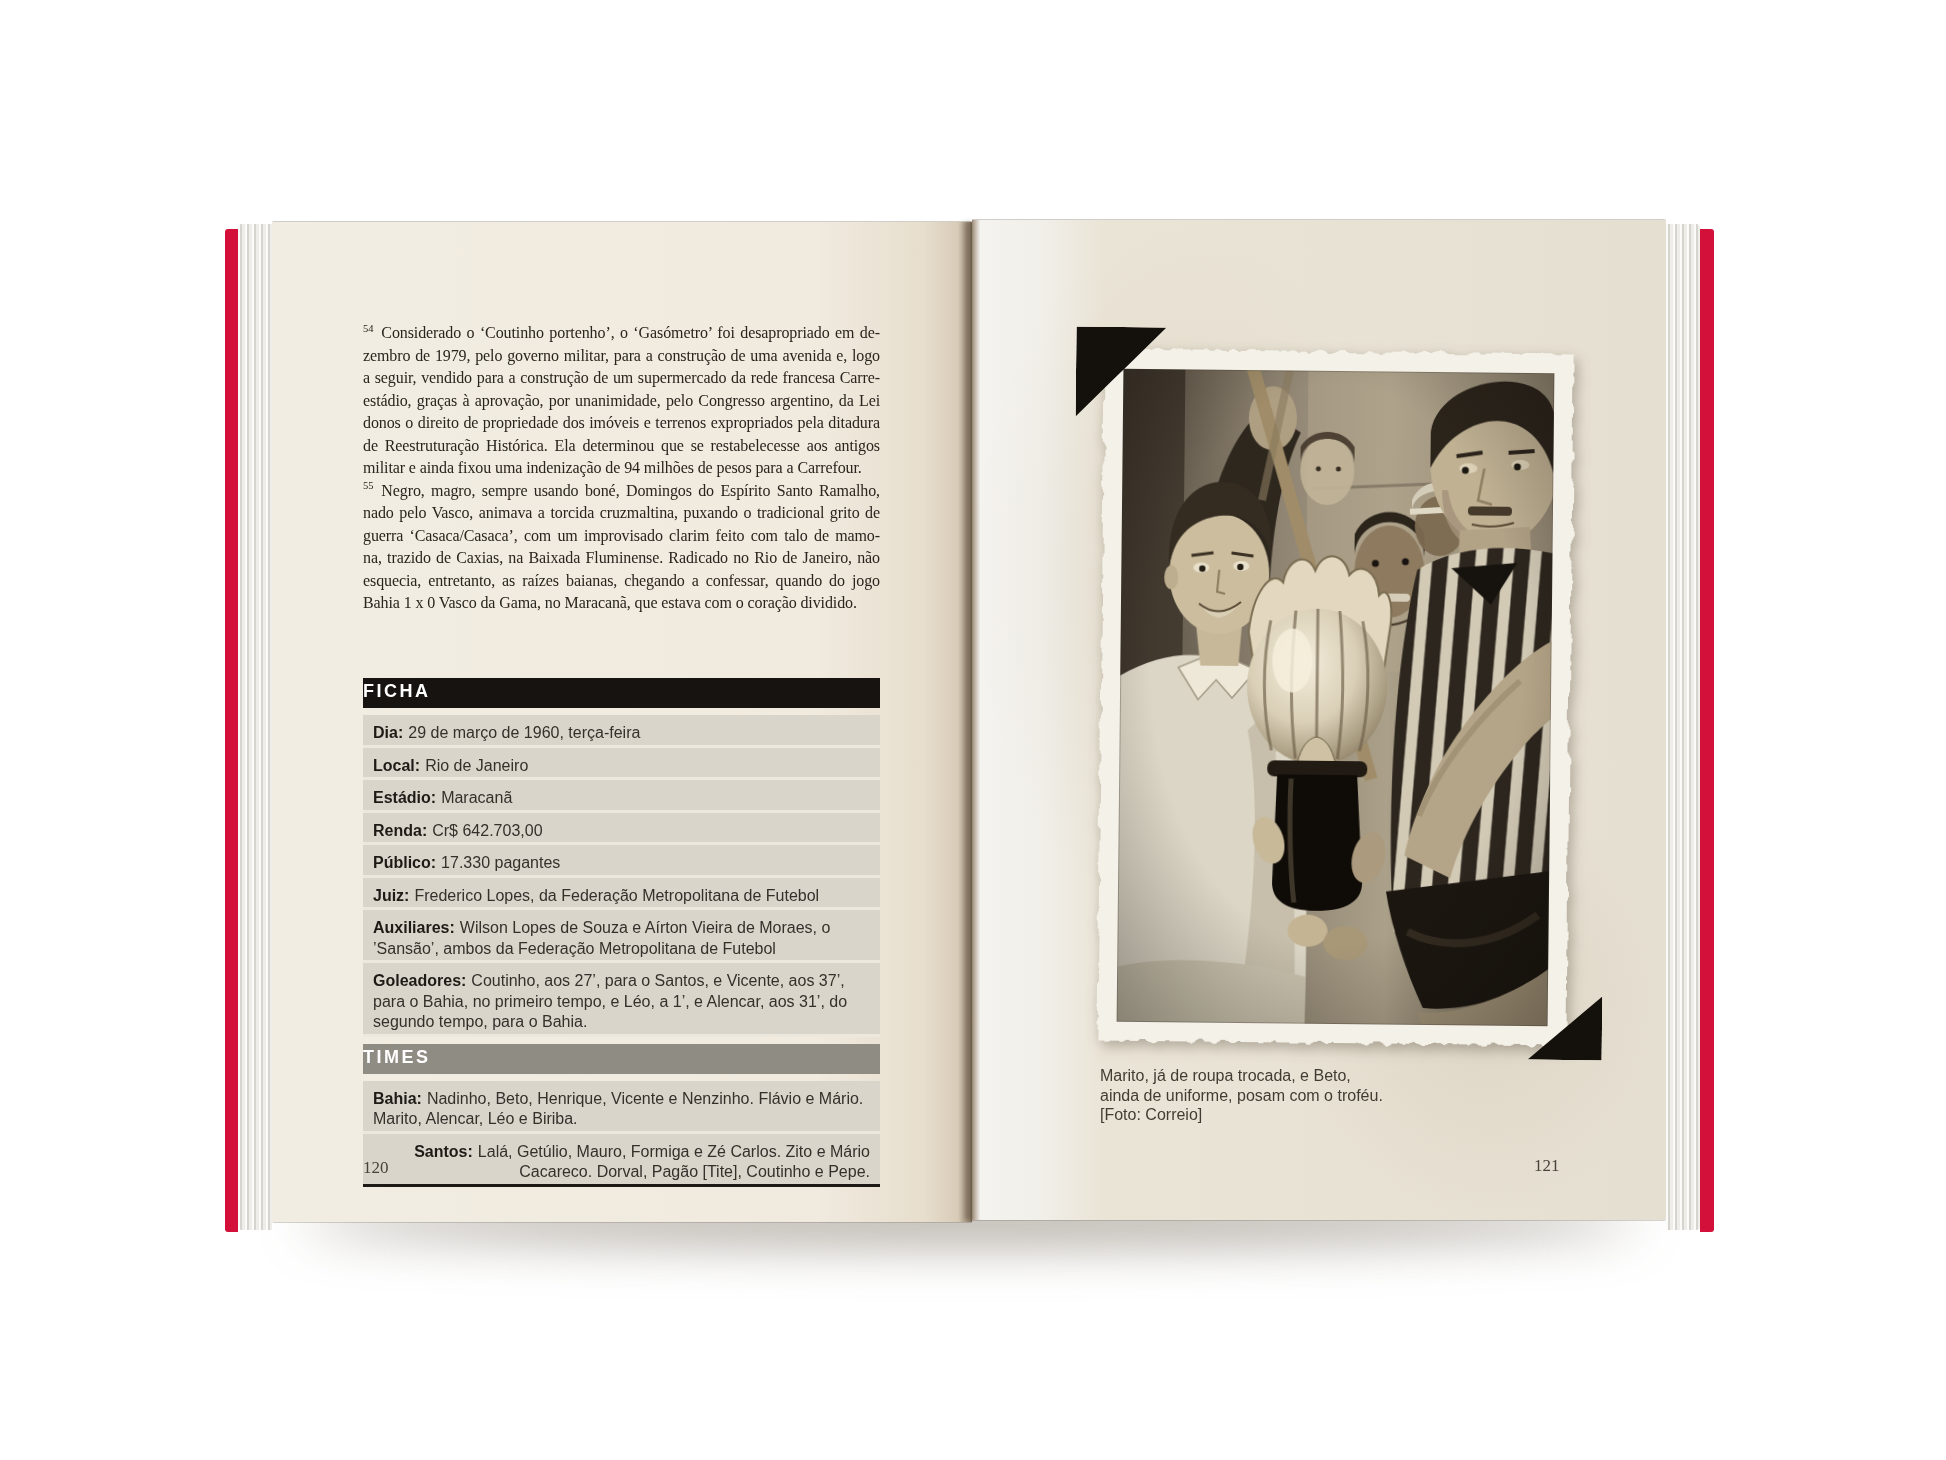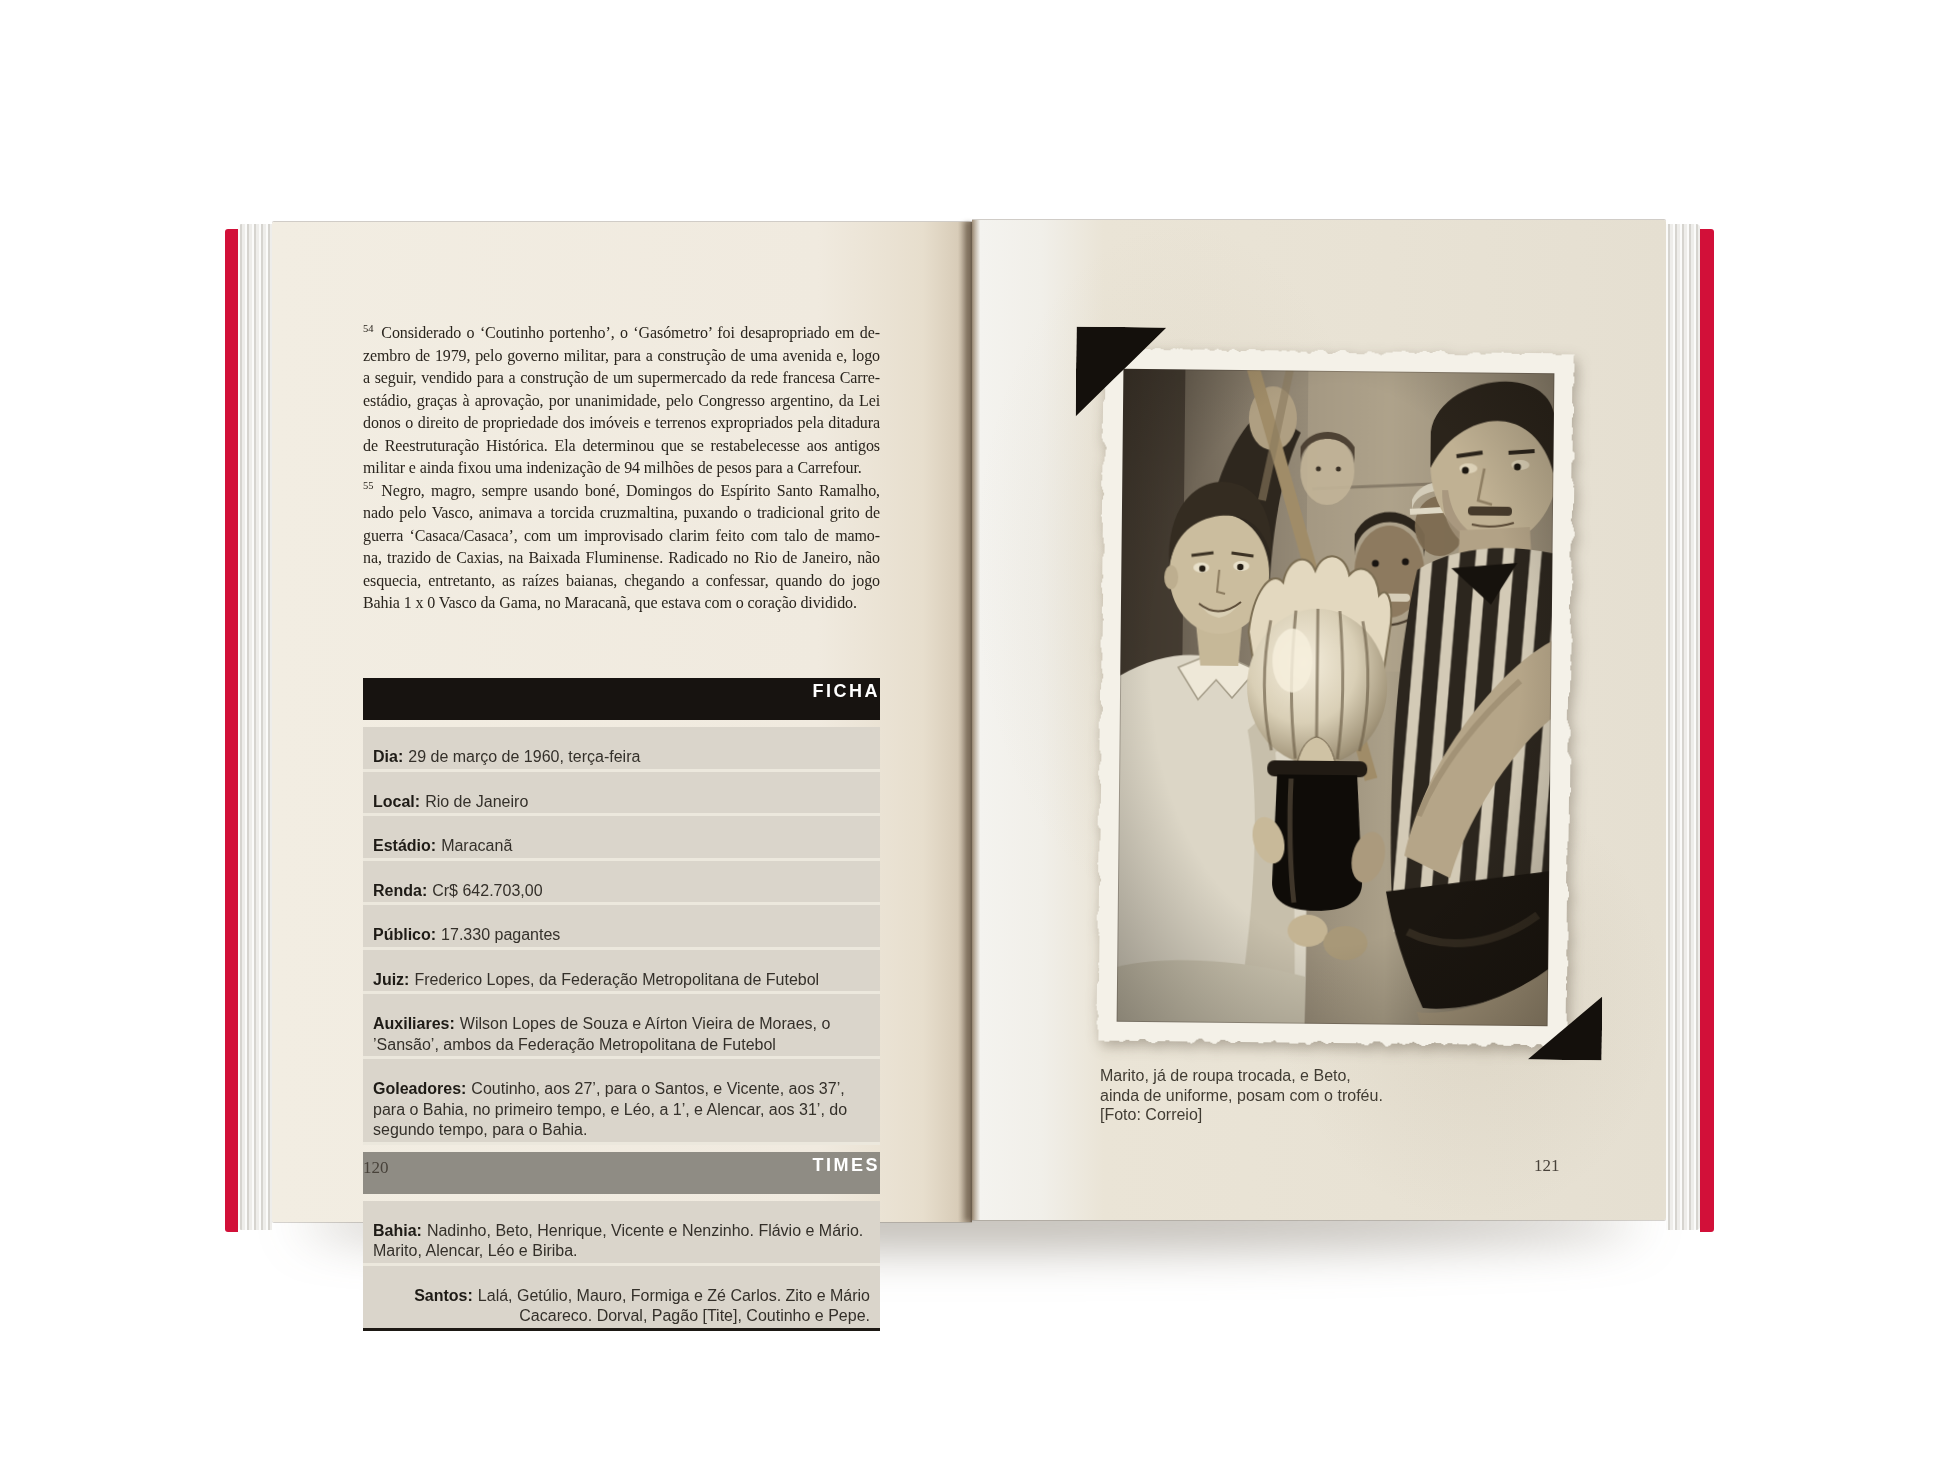--- a/index.html
+++ b/index.html
@@ -30,26 +30,26 @@
     filter:blur(2px);}
   
   .footnotes{position:absolute;left:91px;top:100px;width:517px;color:#29241d;
     font-size:16px;letter-spacing:-.1px;}
   .fline{height:22.5px;line-height:22.5px;white-space:nowrap;
     text-align:justify;text-align-last:justify;}
   .fline.last{text-align-last:left;}
   .fline sup{font-size:10.5px;line-height:0;margin-right:8px;}
   .ficha{position:absolute;left:91px;top:456px;width:517px;
     font-family:"Liberation Sans","DejaVu Sans",sans-serif;color:#34302a;}
-  .bar{height:42px;line-height:27px;text-align:right;color:#ffffff;
+  .bar{height:30px;line-height:27px;text-align:left;color:#ffffff;
     font-weight:bold;font-size:18px;letter-spacing:2.5px;}
   .bar.ficha-bar{background:#171310;}
   .bar.times-bar{background:#8f8c84;margin-top:7px;}
   .trows{margin-top:7px;}
-  .trow{background:#dad5cb;padding:20px 10px 1px 10px;border-bottom:3px solid #ece8dd;
+  .trow{background:#dad5cb;padding:8px 10px 1px 10px;border-bottom:3px solid #ece8dd;
     font-size:16px;line-height:20.5px;}
   .trow b{color:#1e1b16;margin-right:5px;}
   .trows.times{border-bottom:3px solid #1d1914;}
   .trows.times .trow:last-child{border-bottom:none;text-align:right;}
   .pagenum{position:absolute;top:936px;font-size:17px;color:#48423a;
     font-family:"Liberation Serif","DejaVu Serif",serif;}
   .pagenum.p120{left:91px;}
   .pagenum.p121{left:562px;}
   
   .print{position:absolute;left:121px;top:124px;

